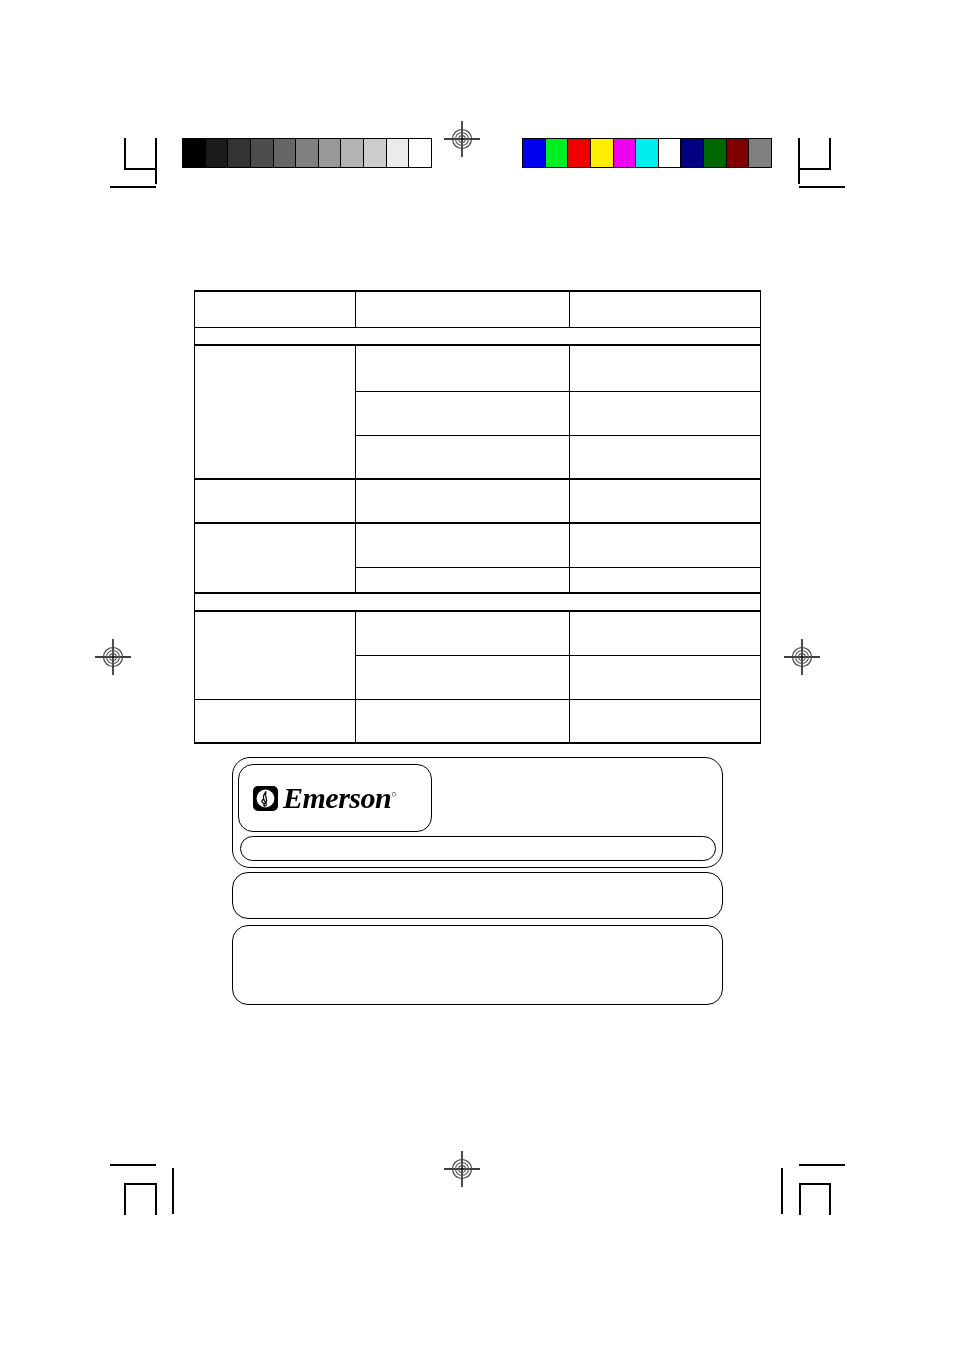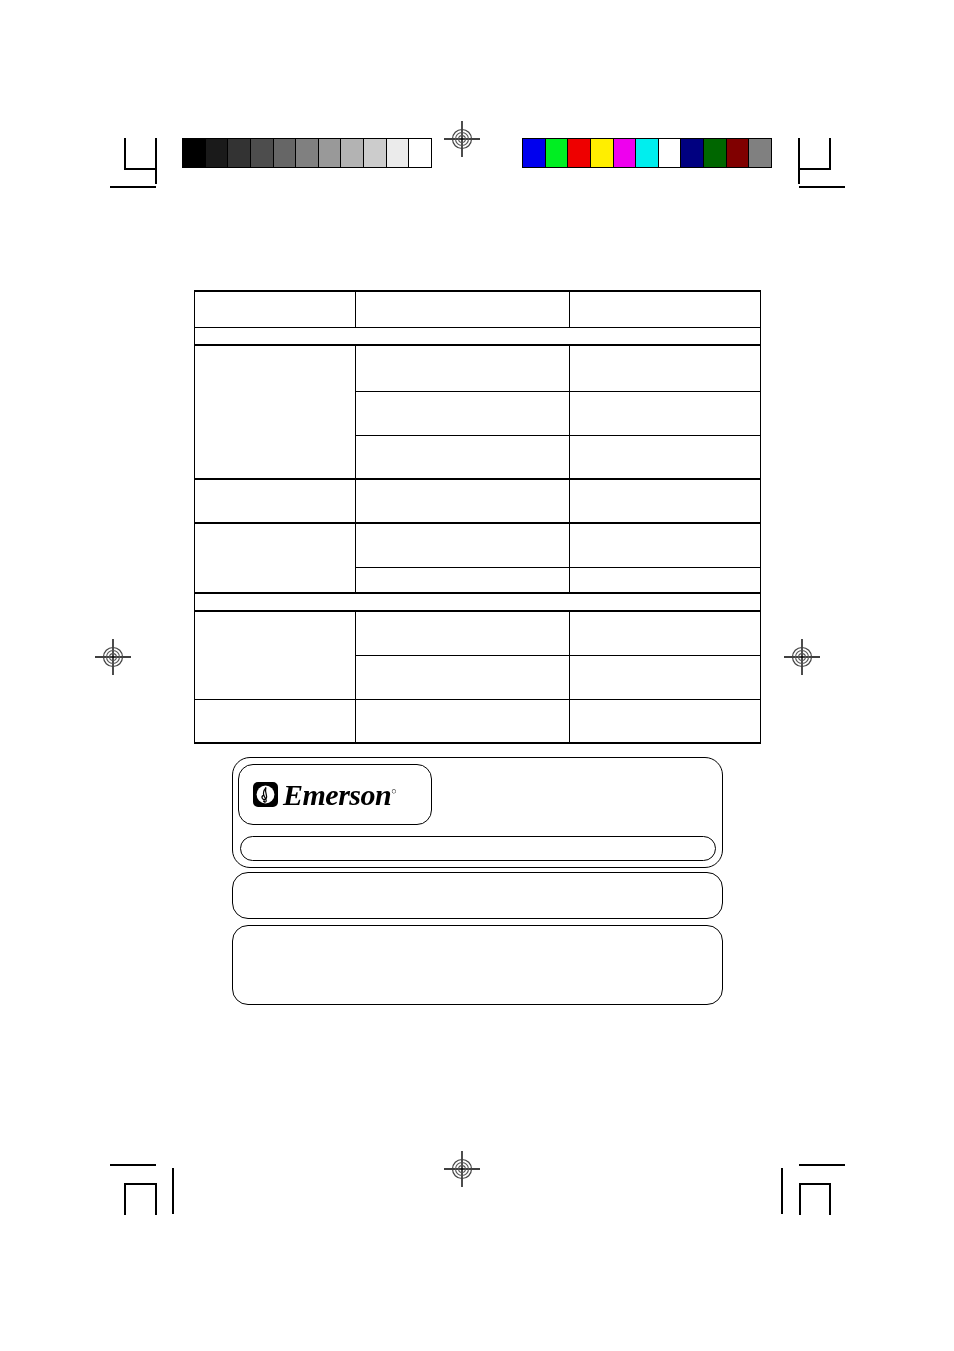--- a/index.html
+++ b/index.html
@@ -47,21 +47,21 @@
   .r-med{height:44px;}
   .r-short{height:26px;}
   .cell-txt{font-size:11px;line-height:1.25;padding:3px 5px;display:block;min-height:1px;}
 
   
   #logo-panel{
     position:absolute;left:232px;top:757px;width:491px;height:111px;
     border:1.6px solid #000;border-radius:18px;background:#fff;box-sizing:border-box;
   }
   #logo-box{
-    position:absolute;left:238px;top:764px;width:194px;height:61px;
+    position:absolute;left:238px;top:764px;width:194px;height:68px;
     border:1.6px solid #000;border-radius:15px;background:#fff;box-sizing:border-box;
     display:flex;align-items:center;padding-left:14px;
   }
   #logo-mark{
     width:25px;height:25px;background:#000;border-radius:5px;
     display:flex;align-items:center;justify-content:center;flex:0 0 auto;
   }
   #logo-wordmark{
     font-family:"Liberation Serif", serif;
     font-style:italic;font-weight:bold;font-size:30px;letter-spacing:-0.5px;

